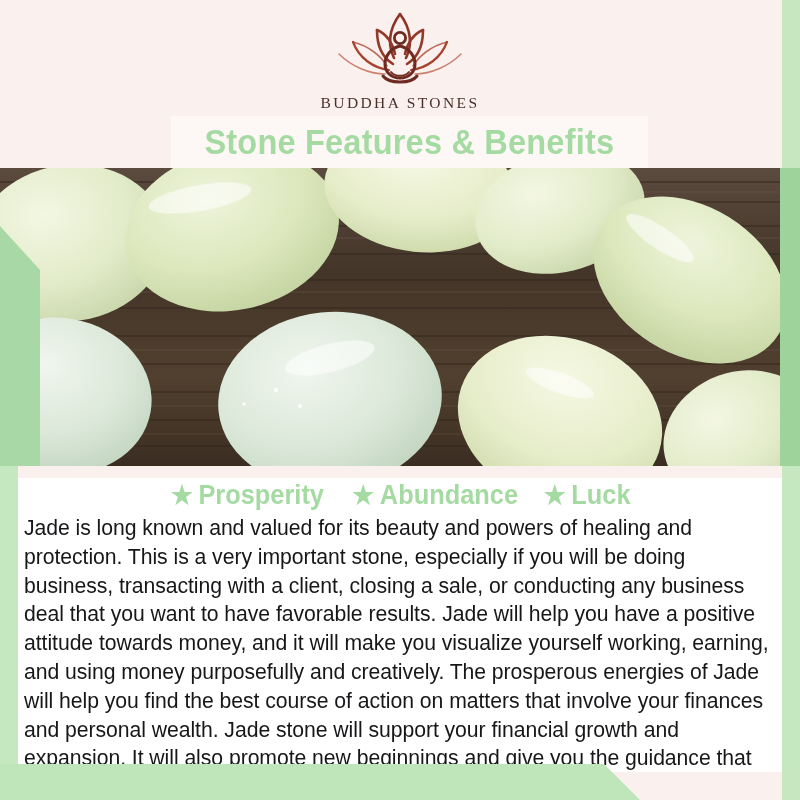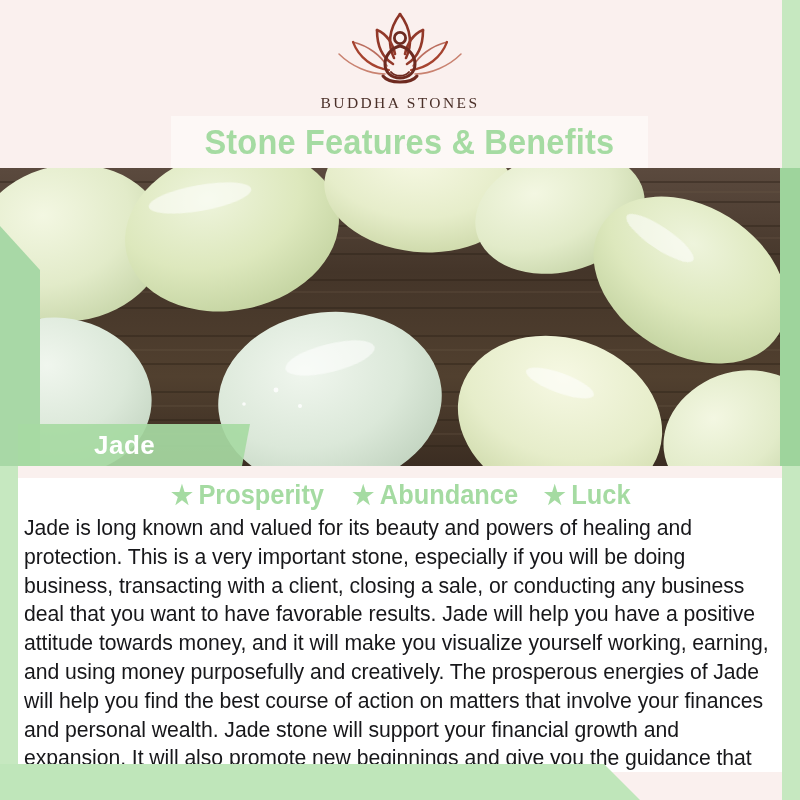--- a/index.html
+++ b/index.html
@@ -257,23 +257,20 @@
         <circle cx="276" cy="222" r="2.4"></circle>
         <circle cx="300" cy="238" r="2"></circle>
         <circle cx="244" cy="236" r="1.8"></circle>
       </g>
     </svg>
   </div>
 
   <div class="accent-left"></div>
   <div class="accent-right"></div>
 
-  <div class="jade-band">
-    <span class="jade-label">Jade</span>
-  </div>
 
   <div class="left-frame"></div>
 
   <div class="content">
     <div class="benefits">
       <span class="benefit">
         <span class="star">★</span>
         <span>Prosperity</span>
       </span>
       <span class="benefit">

